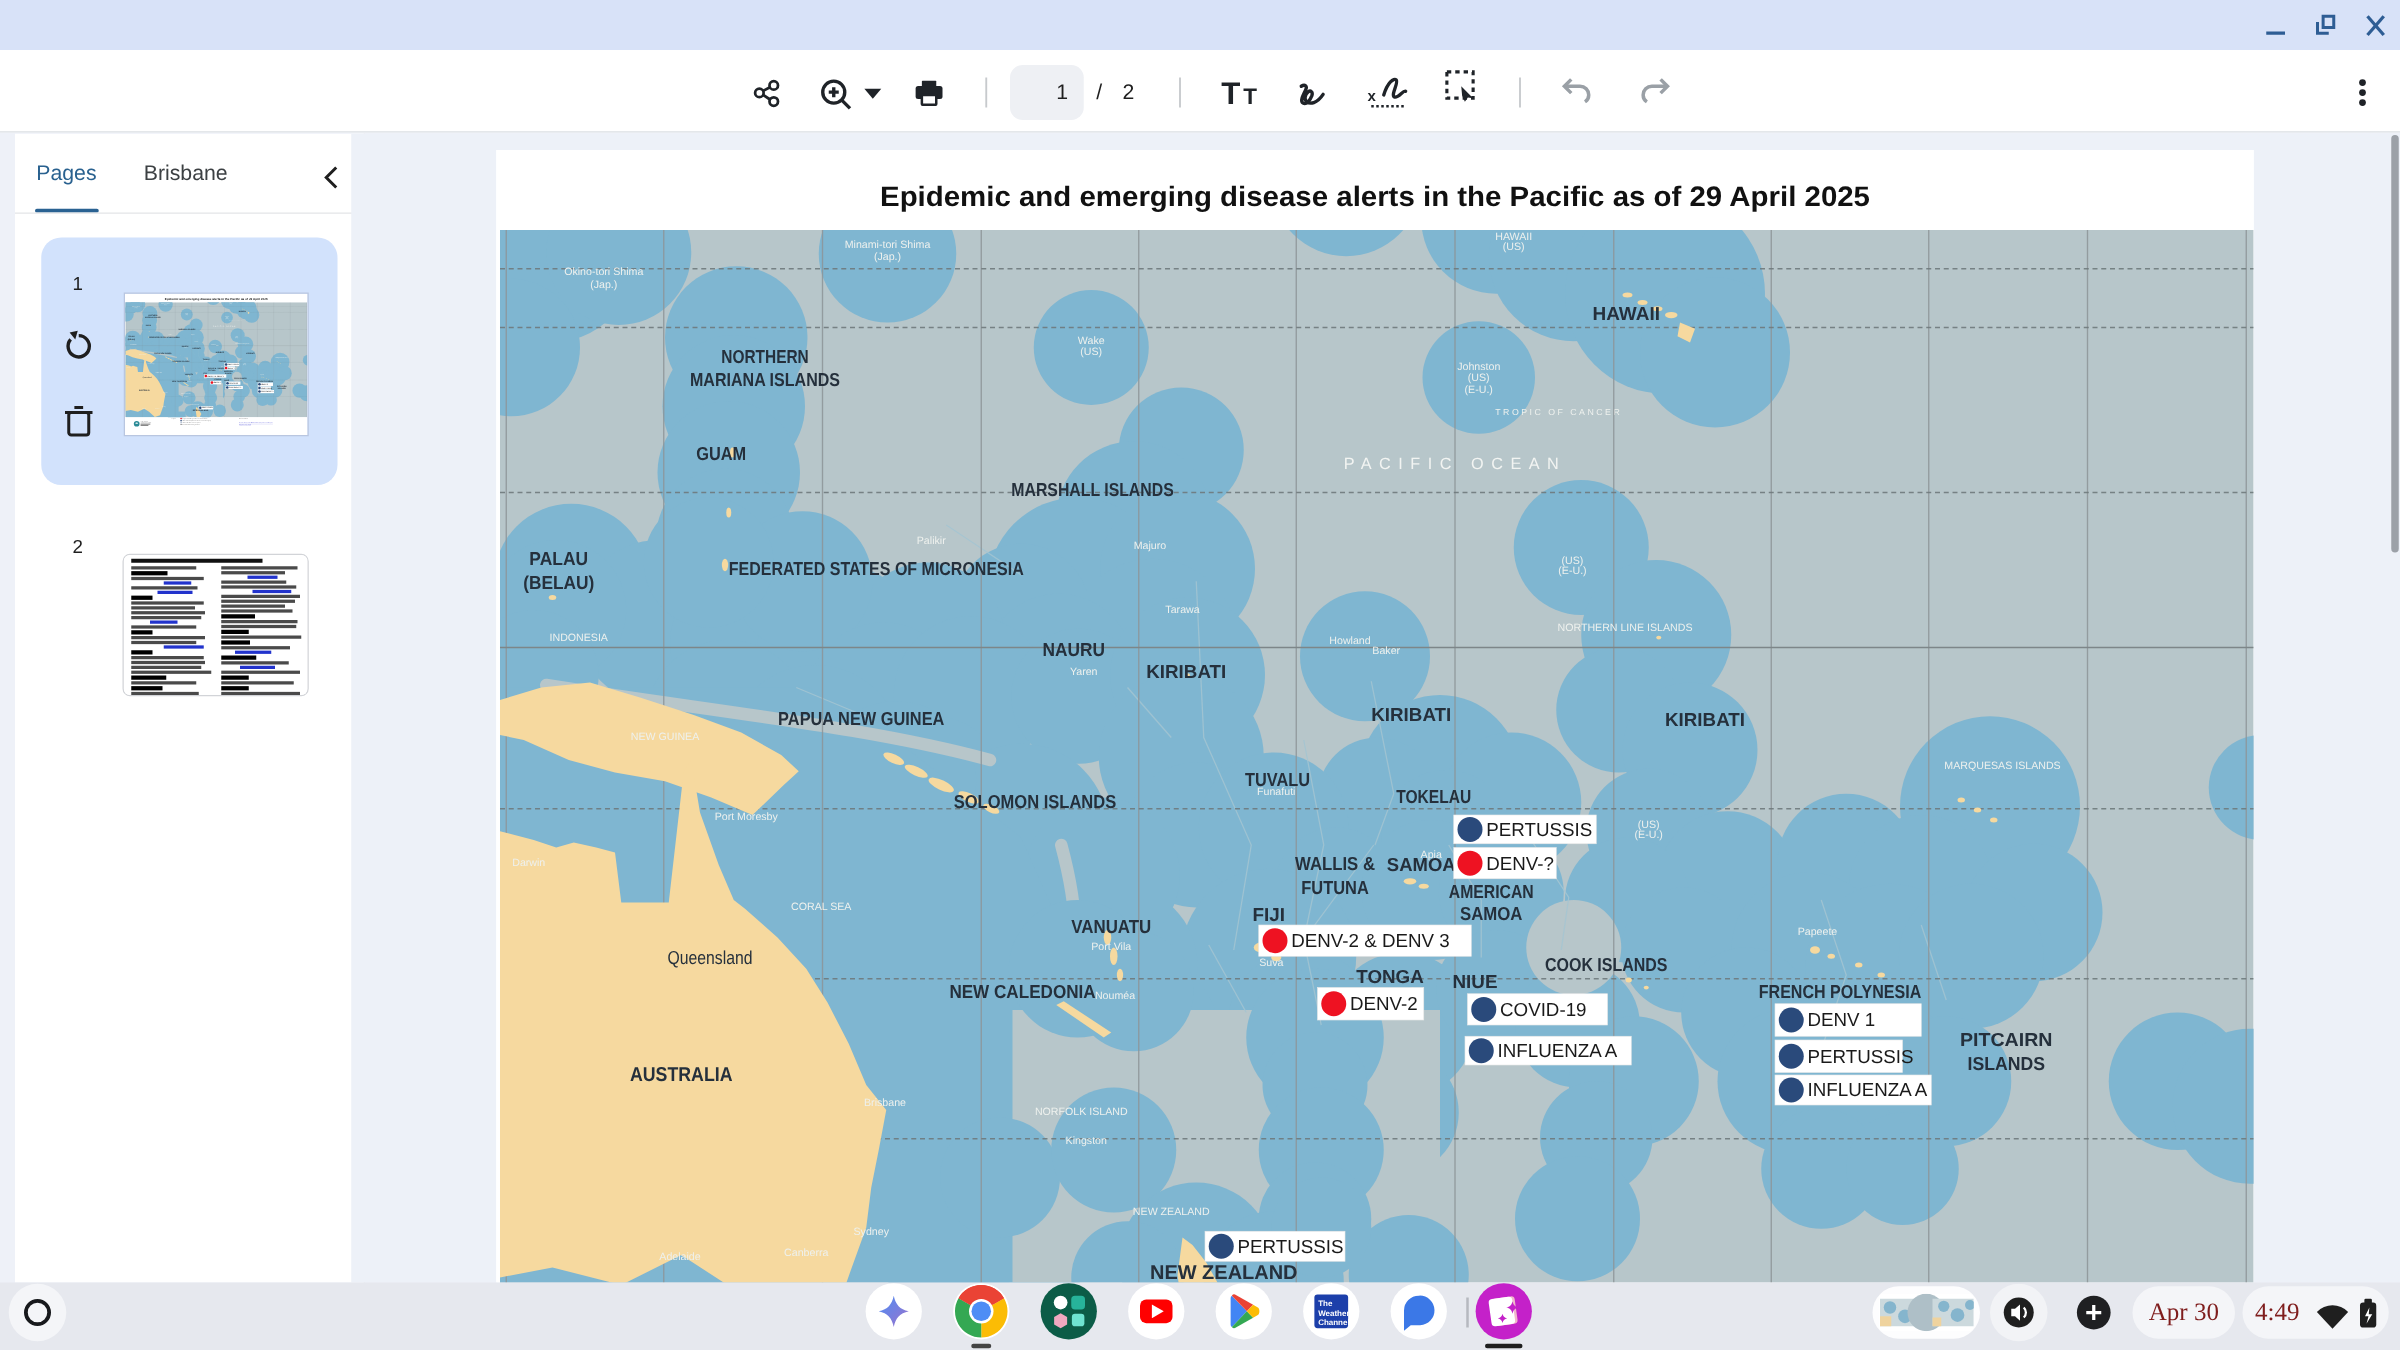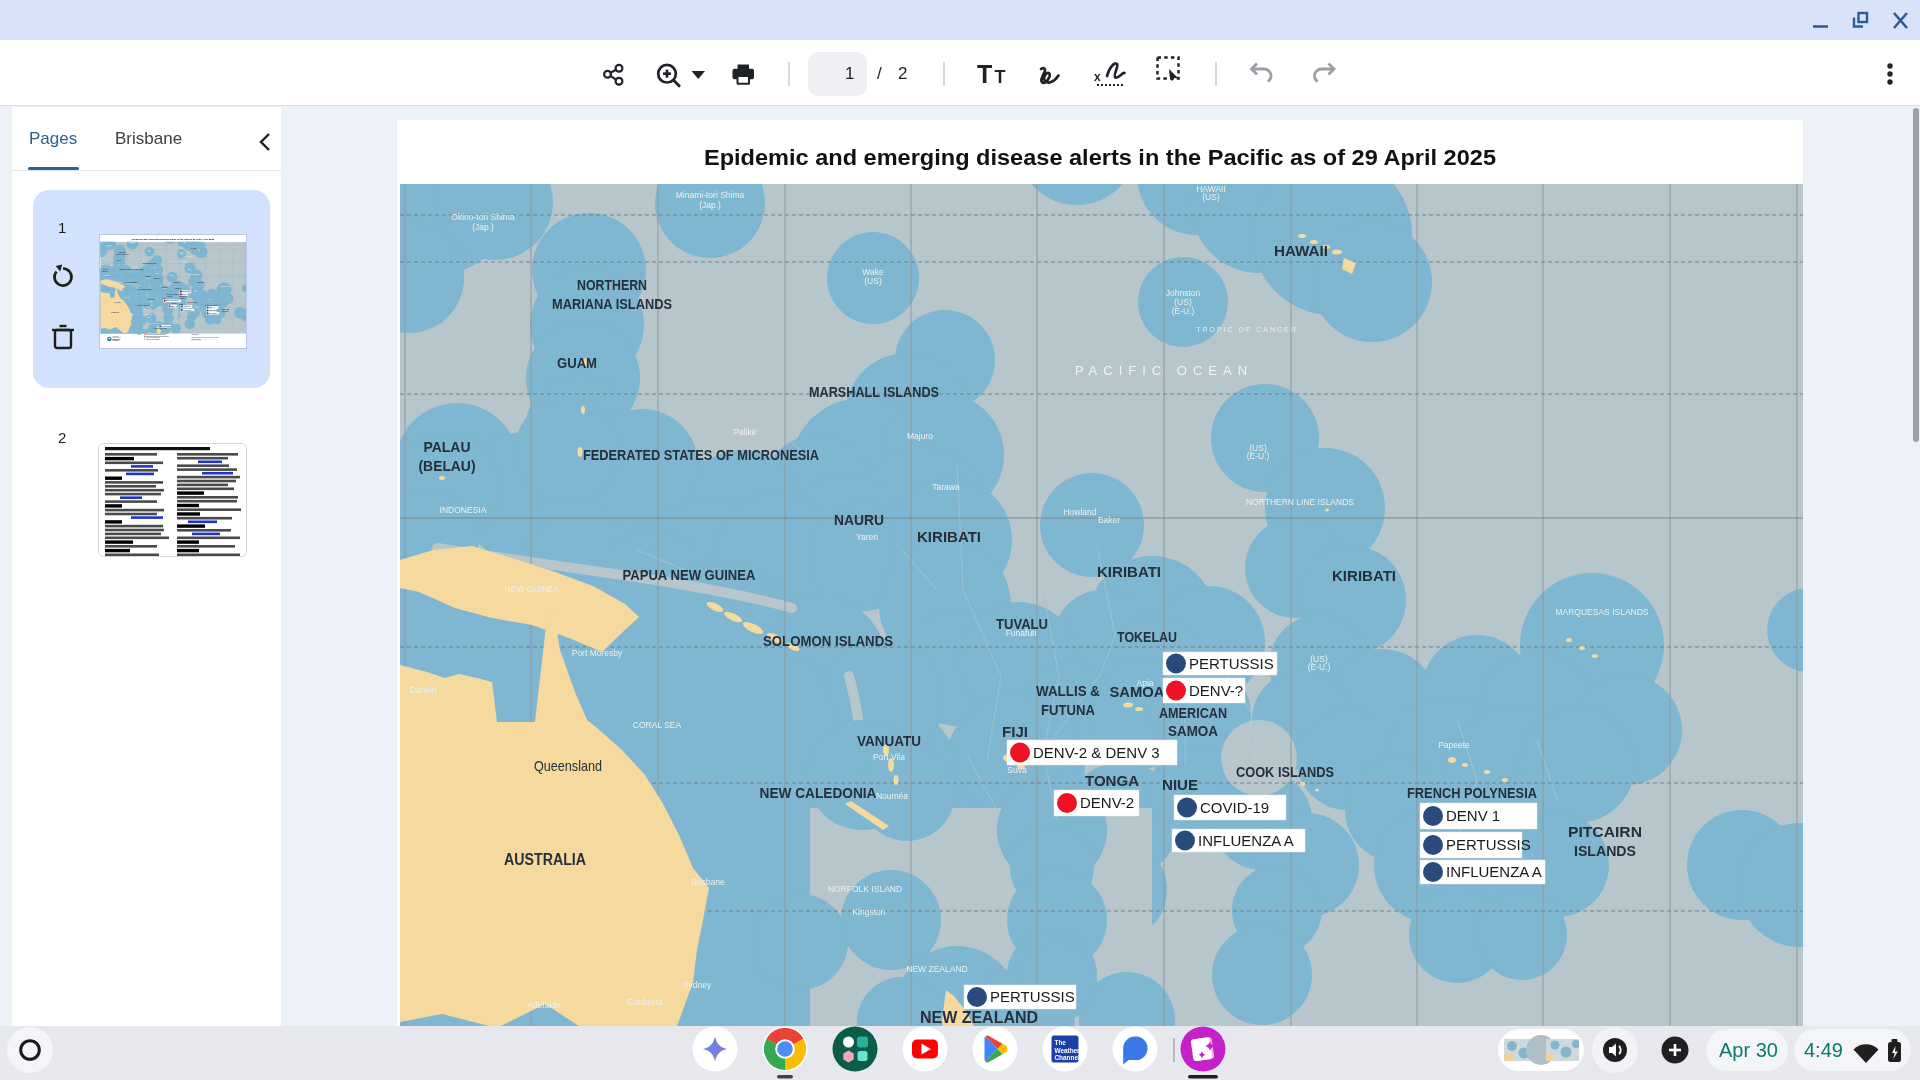--- a/index.html
+++ b/index.html
@@ -19,21 +19,21 @@
   #tabdivider { position:absolute; left:0; top:63px; width:279px; height:1px; background:#e3e5e8; }
   #thumbcard1 { position:absolute; left:21px; top:83px; width:237px; height:198px; background:#d2e2fc; border-radius:16px; }
   .thumbnum { position:absolute; font-size:15px; color:#1f1f1f; }
   #thumb1img { position:absolute; left:88px; top:128px; width:146px; height:113px; background:#fff; outline:1px solid #b9c6e0; overflow:hidden; }
   #thumb2img { position:absolute; left:86px; top:336px; width:149px; height:114px; background:#fff; border:1px solid #d2d4d8; border-radius:6px; overflow:hidden; }
   #content { position:absolute; left:281px; top:107px; width:1639px; height:919px; background:#edf1f8; overflow:hidden; }
   #page { position:absolute; left:116px; top:13px; width:1406px; height:1085px; background:#ffffff; }
   #scrollthumb { position:absolute; left:1913px; top:108px; width:6px; height:334px; background:#9ca1a8; border-radius:3px; }
   #shelf { position:absolute; left:0; top:1026px; width:1920px; height:54px; background:#e6e8ee; }
   .pill { position:absolute; background:#f4f5f8; border-radius:21px; }
-  .pilltext { position:absolute; font-size:20px; color:#0f766e; }
+  .pilltext { position:absolute; font-size:20px; color:#7f1d1d;font-family:Liberation Serif, serif; }
 </style>
 </head>
 <body>
 <div id="screen">
 
   <div id="topbar">
     <svg width="1920" height="40" viewBox="0 0 1920 40">
       <line x1="1813" y1="26.5" x2="1828" y2="26.5" stroke="#2e5d94" stroke-width="2.6"></line>
       <g stroke="#2e5d94" stroke-width="2.4" fill="none">
         <rect x="1858.5" y="13" width="8.5" height="9"></rect>

